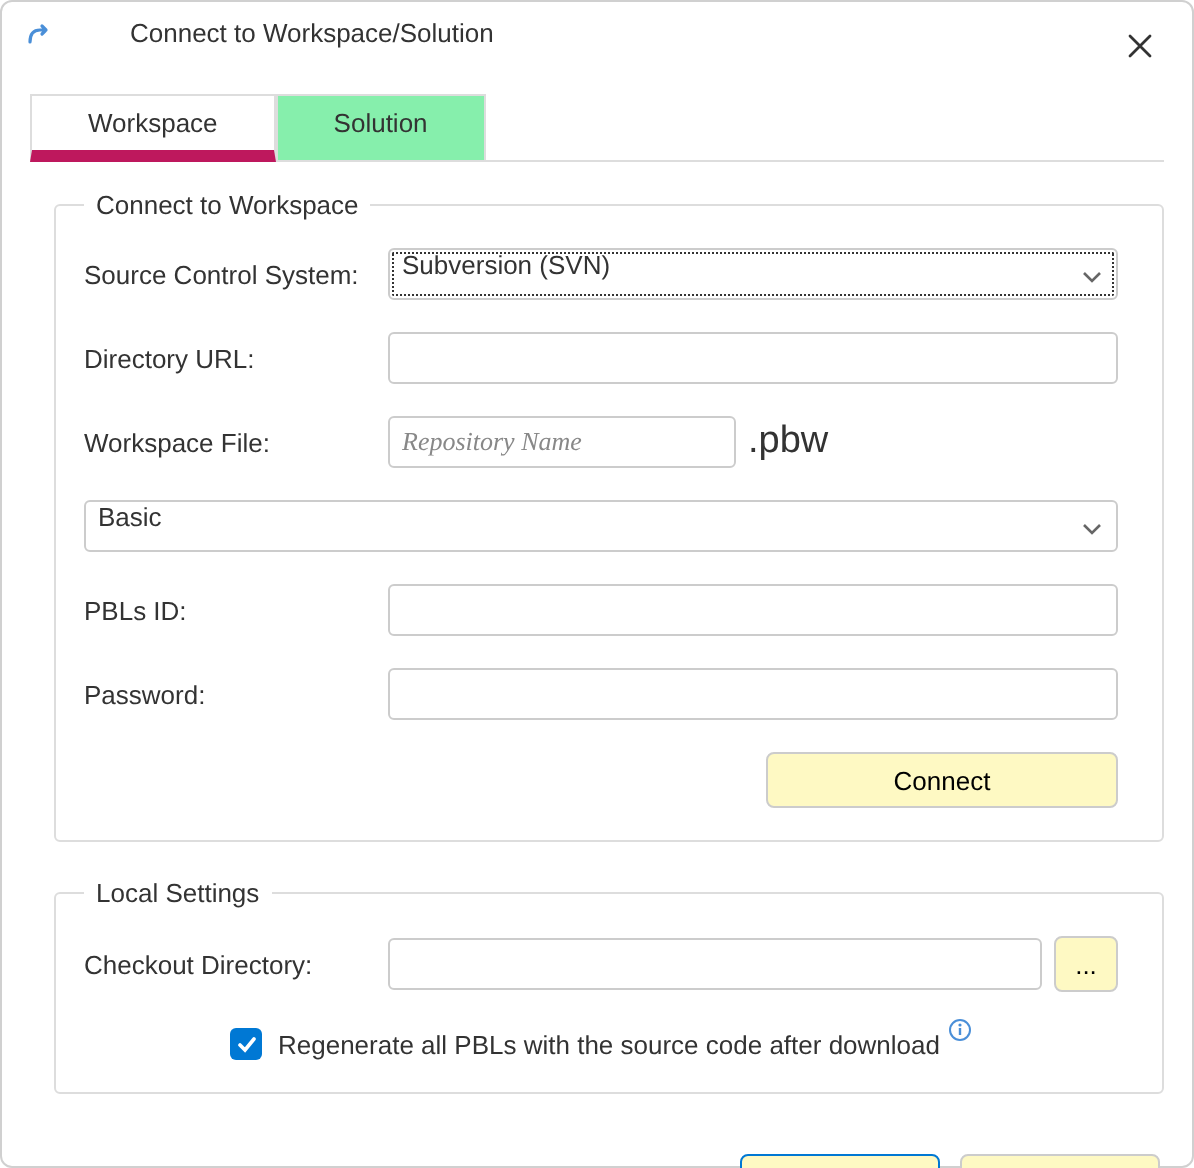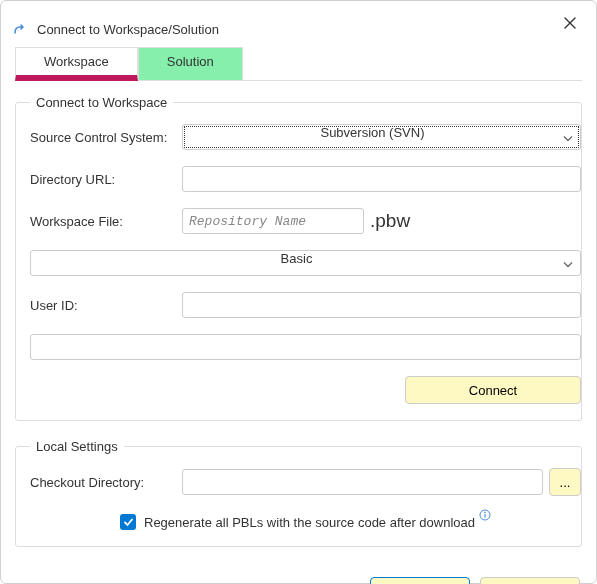--- a/index.html
+++ b/index.html
@@ -16,22 +16,23 @@
       width: 597px;
       height: 584px;
       background: #ffffff;
       border: 1px solid #d0d0d0;
       border-radius: 6px;
       display: flex;
       flex-direction: column;
     }
     .titlebar {
       display: flex;
-      align-items: flex-end;
+      align-items: flex-start;
       padding: 8px 12px 6px 12px;
+      gap: 28px;
     }
     .titlebar-icon {
       width: 16px;
       height: 16px;
       margin-right: 8px;
       flex-shrink: 0;
     }
     .titlebar-text {
       flex: 1;
       font-size: 13px;
@@ -67,22 +68,23 @@
     .tab-content {
       border-top: 1px solid #ddd;
       margin: 0 14px;
       margin-top: -1px;
       padding-top: 14px;
       flex: 1;
     }
     fieldset {
       border: 1px solid #ddd;
       border-radius: 3px;
-      padding: 14px 0 16px 14px;
+      padding: 14px 22px 16px 14px;
       margin-bottom: 18px;
+      margin-left: 12px;
     }
     legend {
       padding: 0 6px;
       font-size: 13px;
       color: #333;
     }
     .field-row {
       display: flex;
       align-items: center;
       margin-bottom: 16px;
@@ -92,30 +94,29 @@
       width: 152px;
       flex-shrink: 0;
       font-size: 13px;
     }
     .text-input {
       flex: 1;
       height: 26px;
       border: 1px solid #ccc;
       border-radius: 3px;
       padding: 0 6px;
-      font-family: Liberation Mono, monospace;
+      font-family: Liberation Serif, serif;
       font-size: 13px;
     }
     .text-input.short {
       flex: 0 0 128px;
     }
     .select-wrap {
       flex: 1;
       position: relative;
-      text-align: center;
     }
     .select {
       width: 100%;
       height: 26px;
       border: 1px solid #ccc;
       border-radius: 3px;
       padding: 0 24px 0 6px;
       font-family: inherit;
       font-size: 13px;
       appearance: none;
@@ -247,25 +248,26 @@
           <div class="select">Basic</div>
           <span class="chev">
             <svg width="10" height="6" viewBox="0 0 10 6">
                 <path d="M1 1 L5 5 L9 1" stroke="#666" stroke-width="1.3" fill="none"></path>
               </svg>
           </span>
         </div>
       </div>
 
       <div class="field-row">
-        <span class="field-label">User ID:</span>
+        <span class="field-label">PBLs ID:</span>
         <input class="text-input" value="" style="">
       </div>
 
       <div class="field-row">
+        <span class="field-label">Password:</span>
         <input type="password" class="text-input" value="" style="">
       </div>
 
       <div class="connect-row">
         <button class="btn wide">Connect</button>
       </div>
     </fieldset>
 
     <fieldset>
       <legend>Local Settings</legend>

